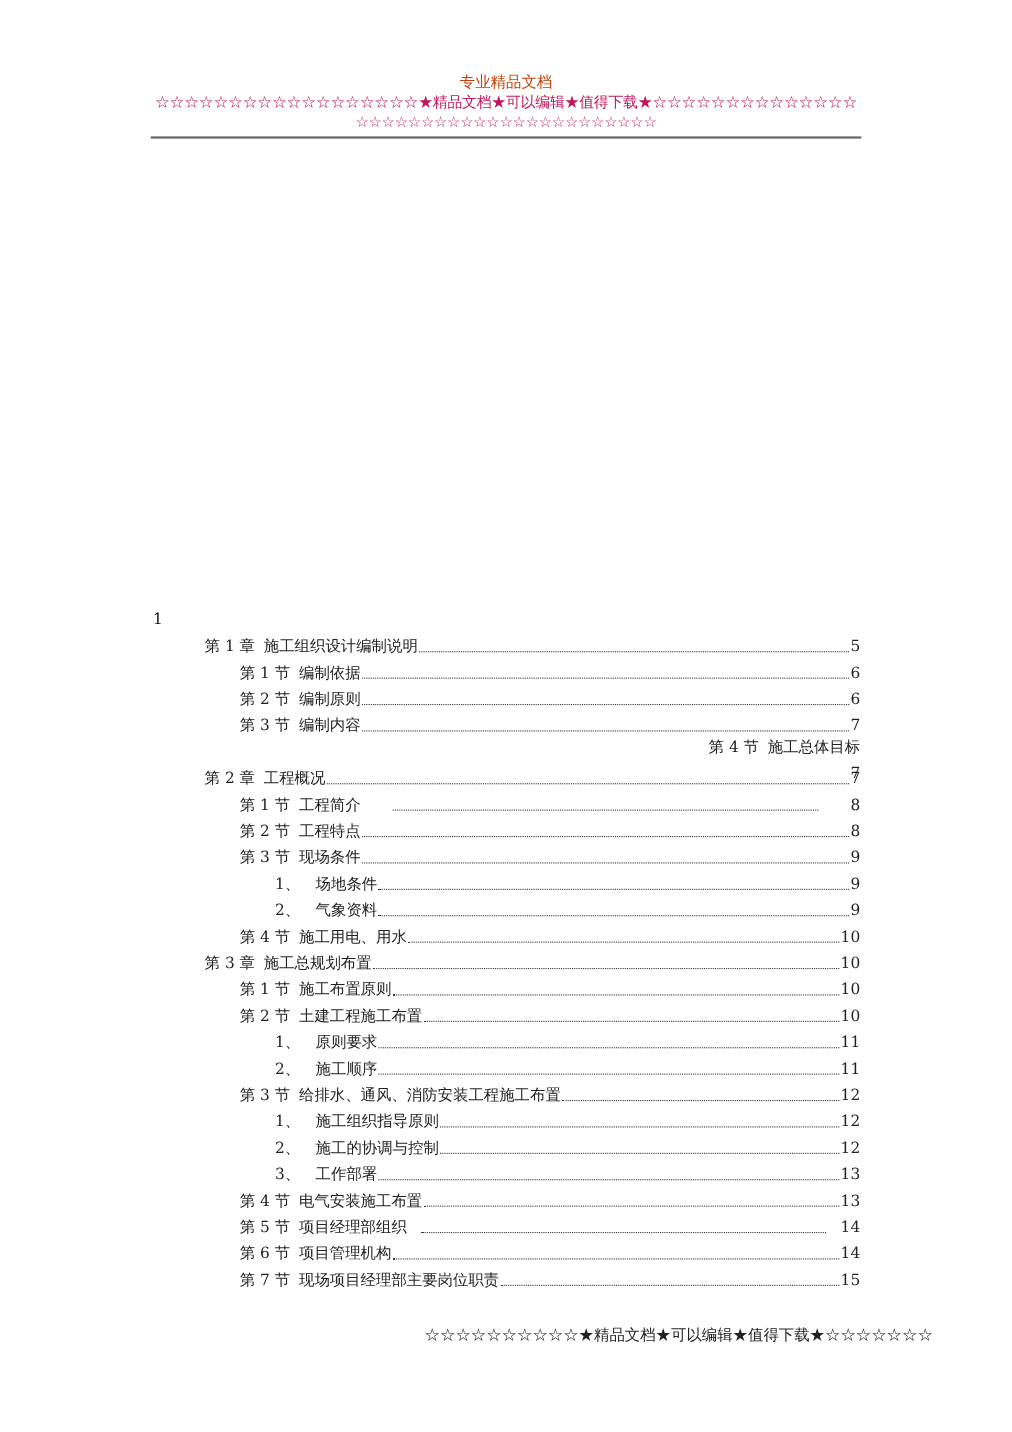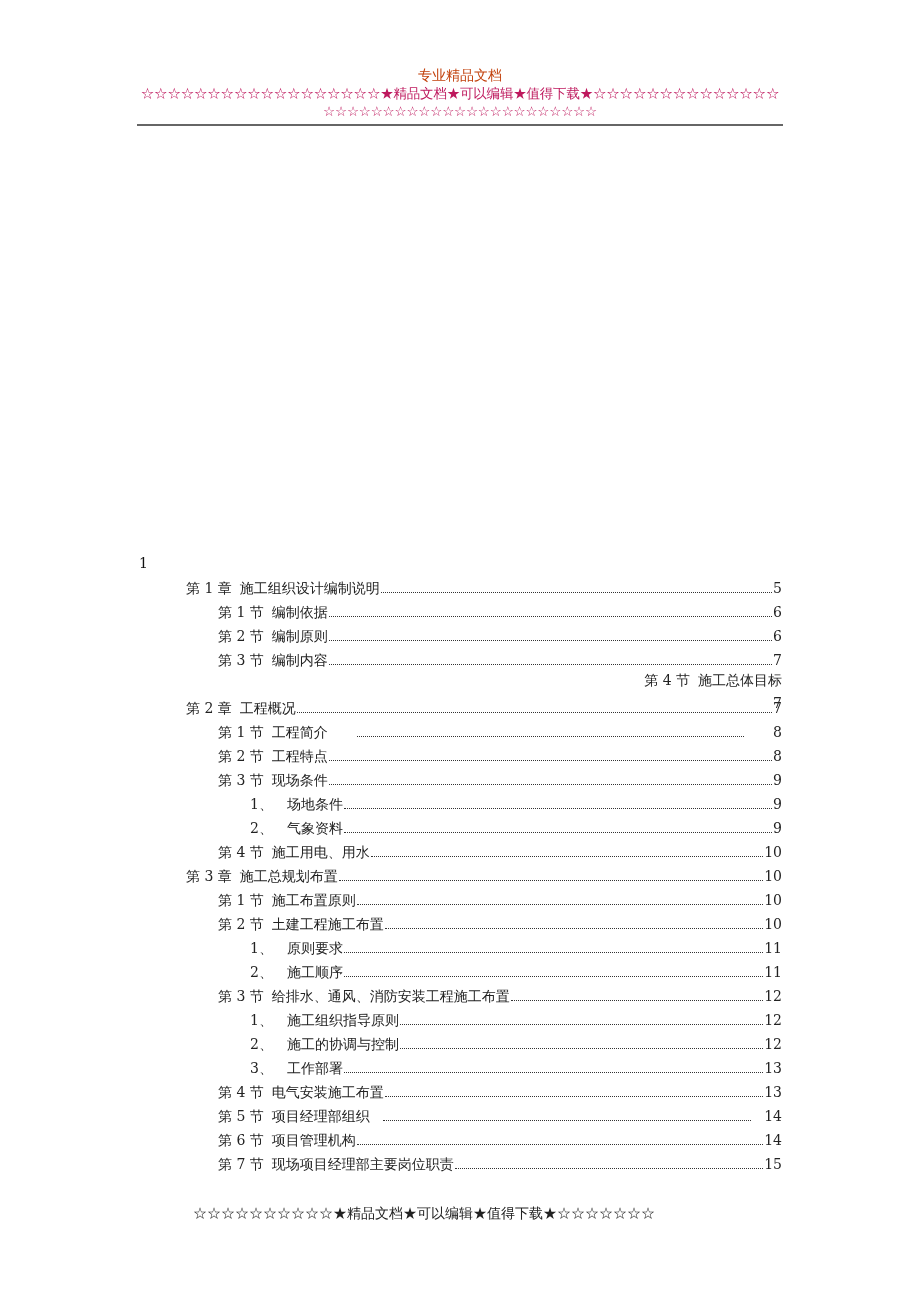--- a/index.html
+++ b/index.html
@@ -31,21 +31,21 @@
       margin-left: 13px;
     }
     .toc-row .label { flex: 0 0 auto; color: #222; }
     .toc-row .label .num { margin-right: 8px; }
     .toc-row .dots {
       flex: 1 1 auto; overflow: hidden; margin: 0 1px;
       border-bottom: 1.5px dotted #333; height: 0; margin-bottom: 4px;
     }
     .toc-row .pg { flex: 0 0 auto; color: #222; }
     .footer {
-      position: absolute; left: 0; top: 1205px; width: 848px; text-align: center;
+      position: absolute; left: 0; top: 1205px; width: 848px; text-align: right;
       font-size: 14px; white-space: nowrap; color: #222;
     }
   </style>
 </head>
 <body>
 
 <div class="header">
   <div class="title">专业精品文档</div>
   <div class="stars">☆☆☆☆☆☆☆☆☆☆☆☆☆☆☆☆☆☆★精品文档★可以编辑★值得下载★☆☆☆☆☆☆☆☆☆☆☆☆☆☆</div>
   <div class="stars">☆☆☆☆☆☆☆☆☆☆☆☆☆☆☆☆☆☆☆☆☆☆☆</div>

